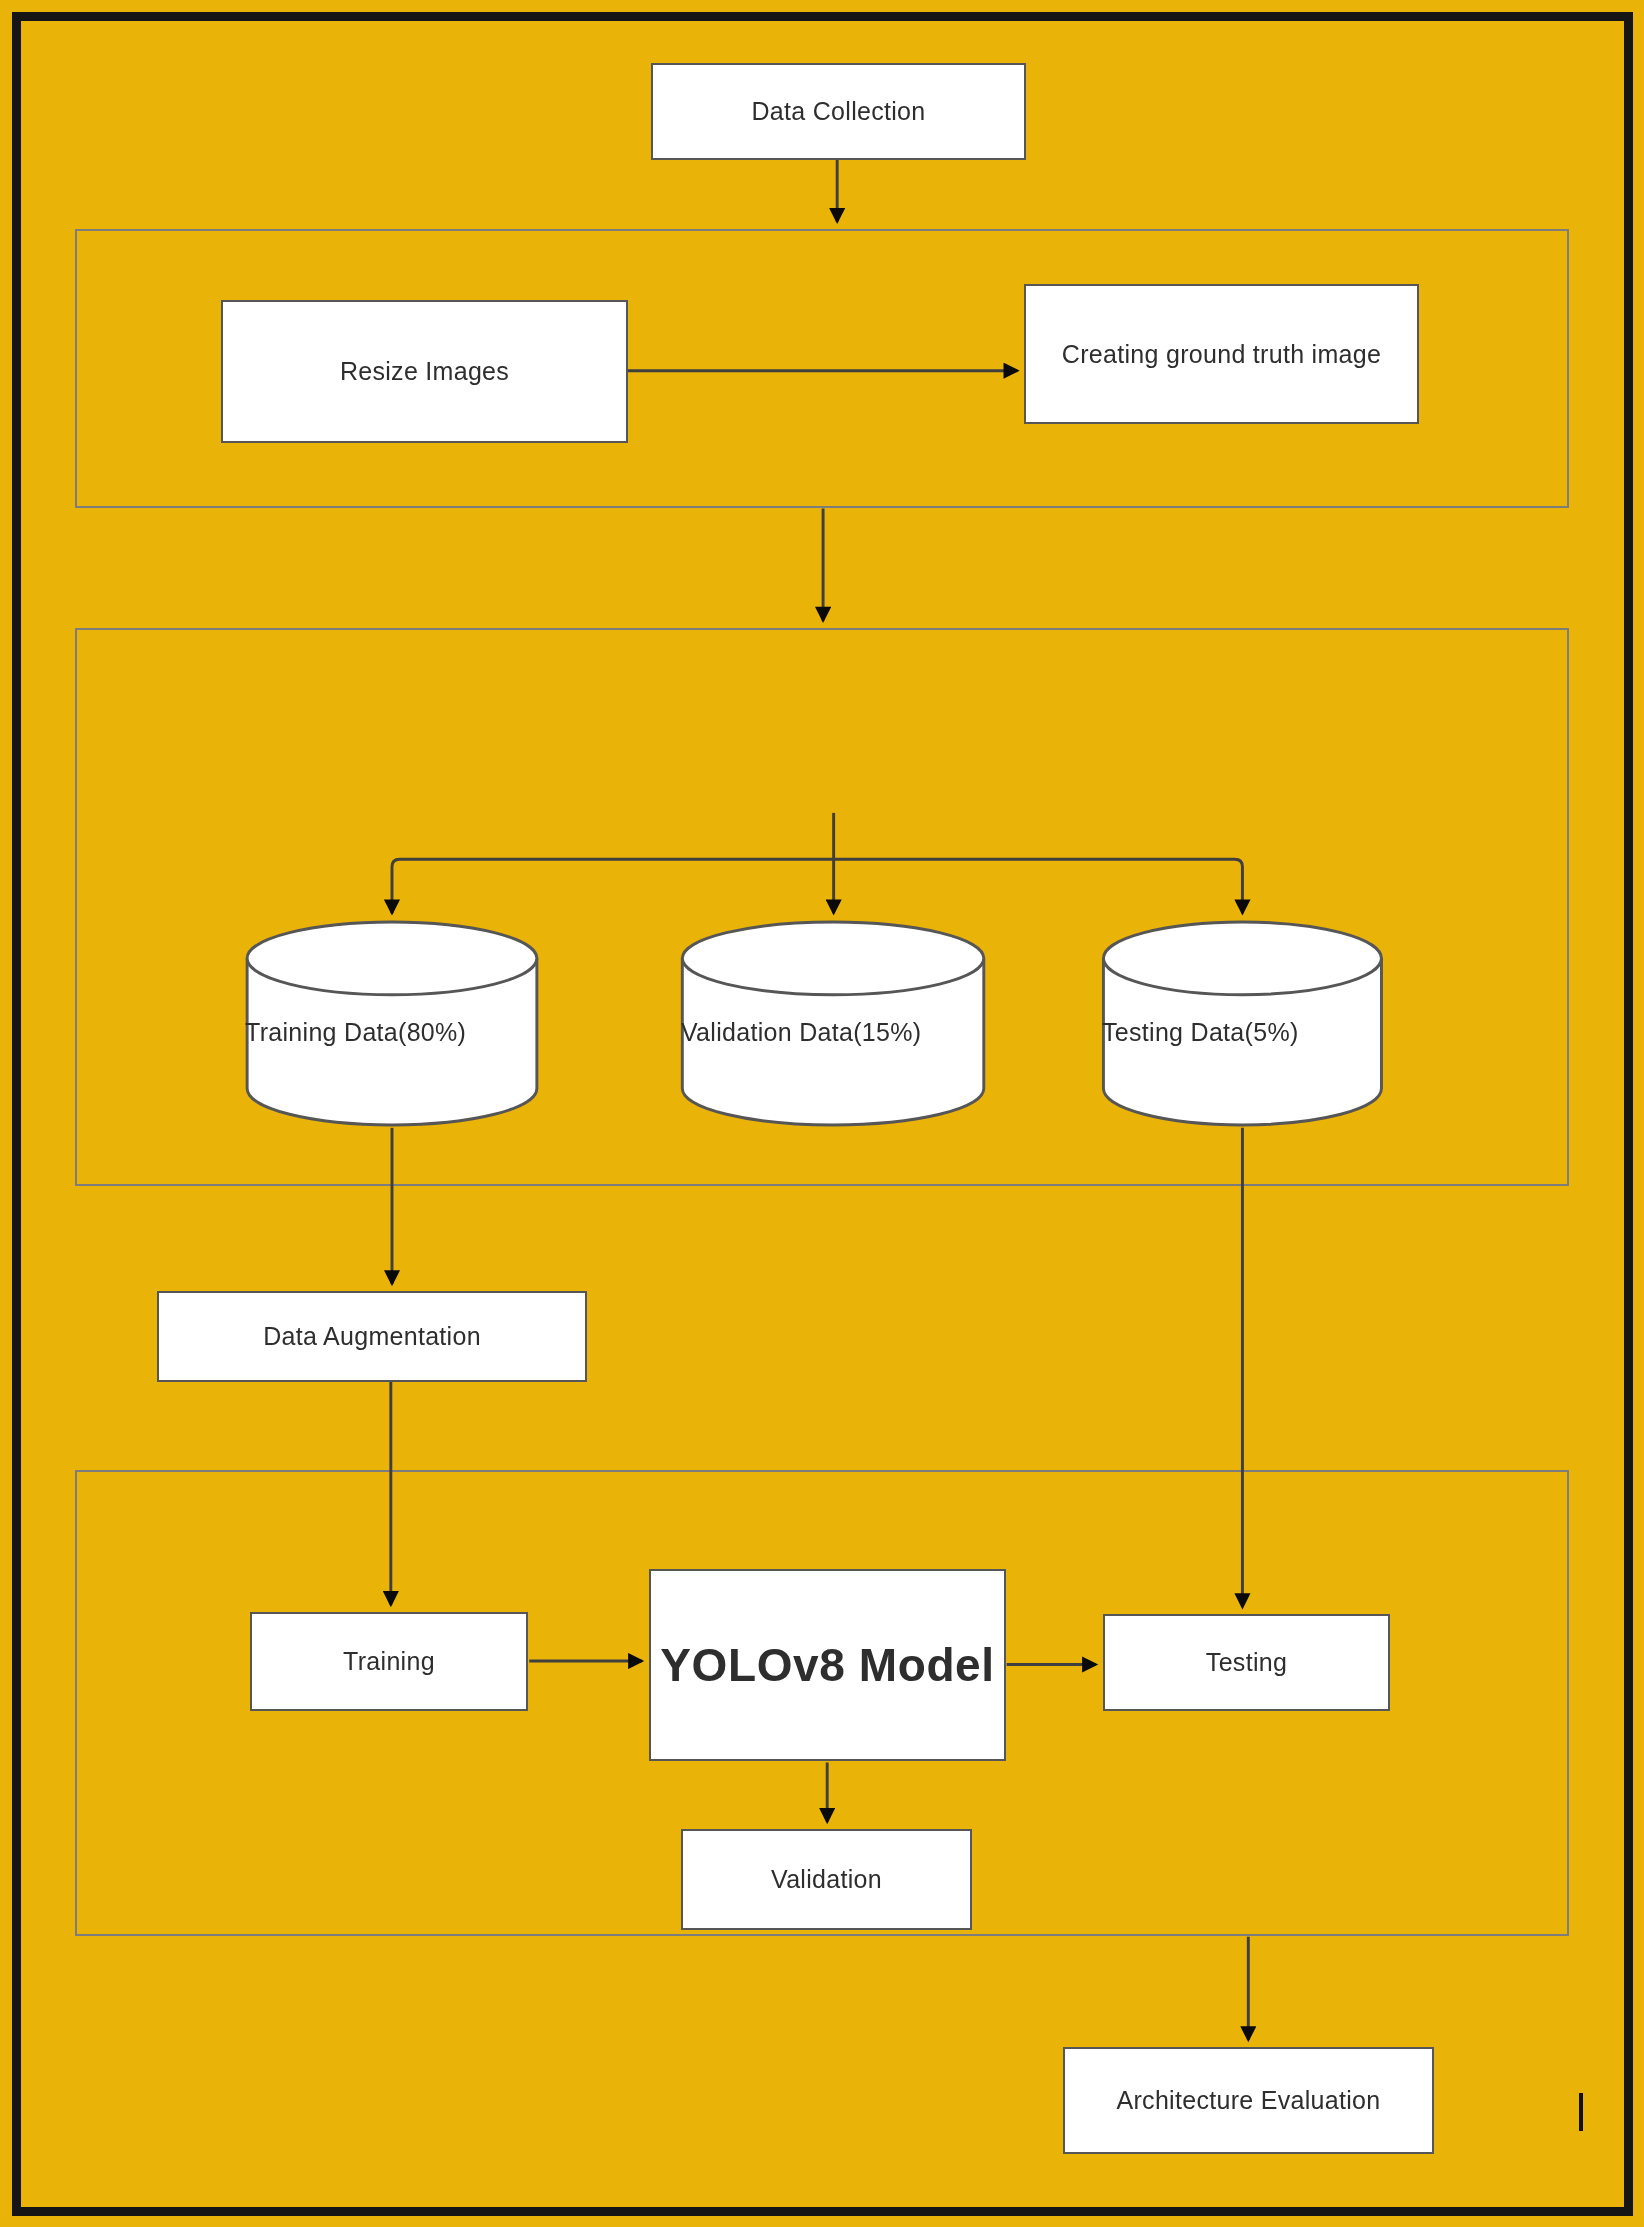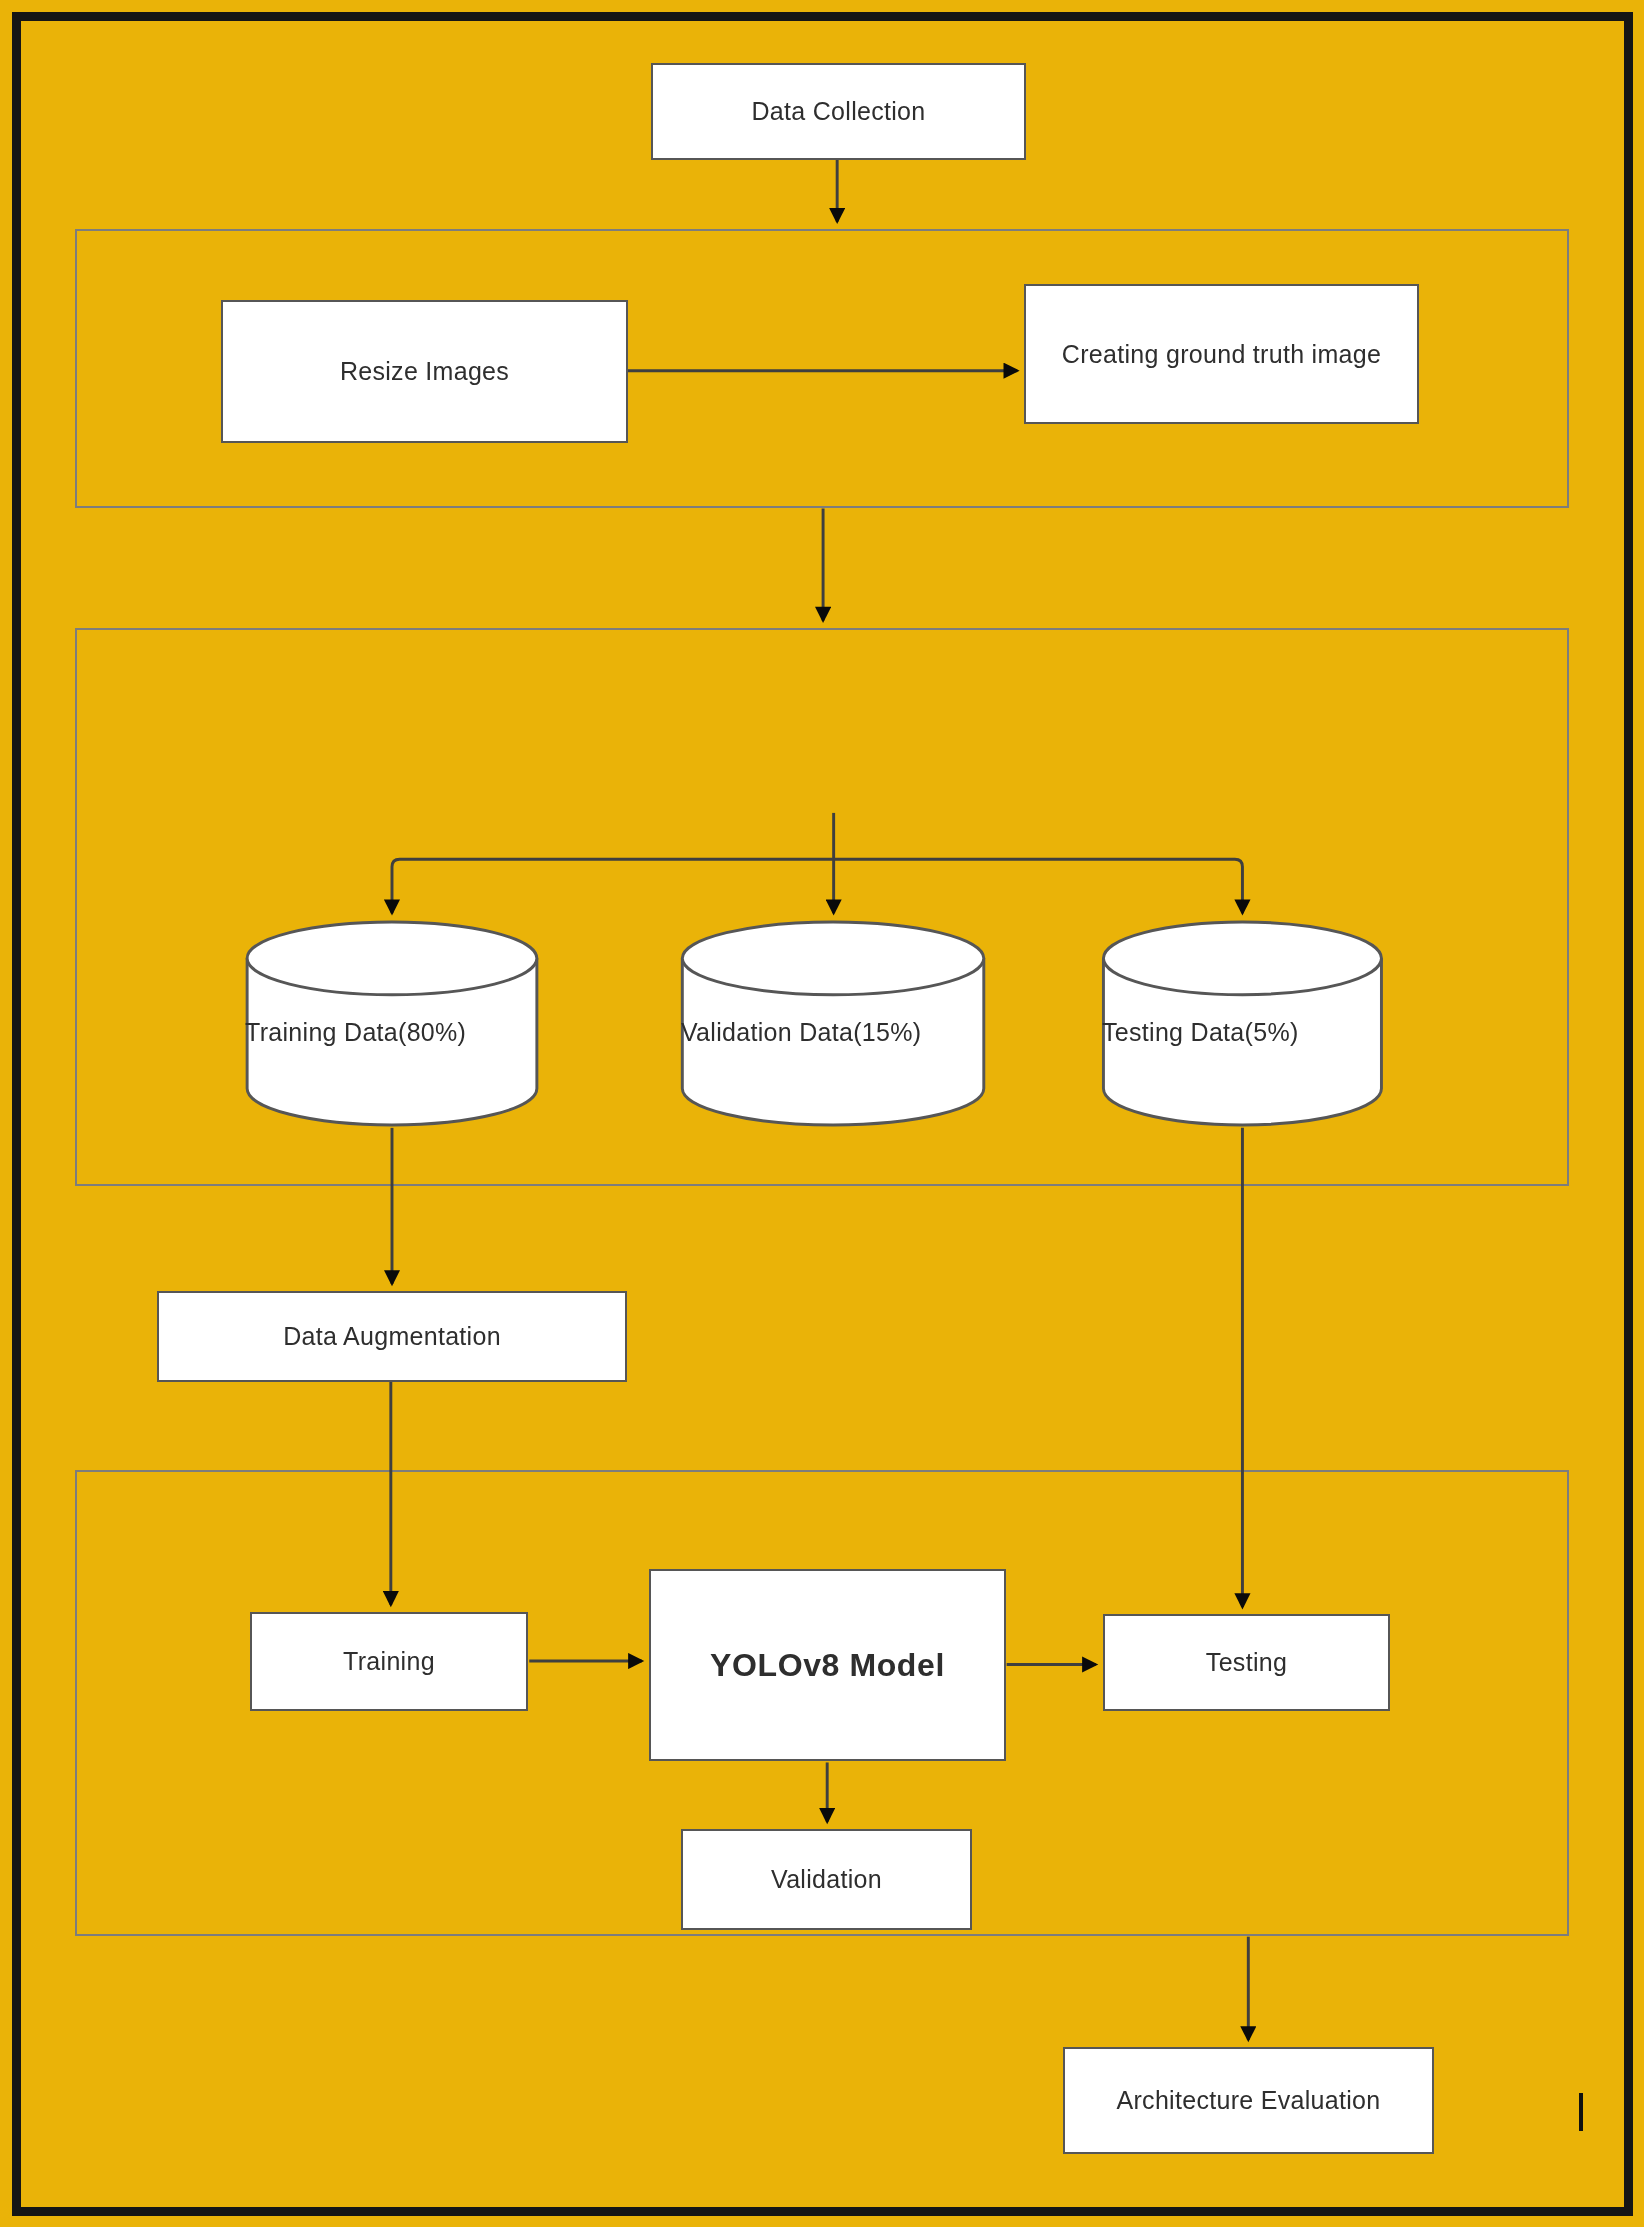--- a/index.html
+++ b/index.html
@@ -12,21 +12,21 @@
     border:9.4px solid #151515;box-sizing:border-box;
   }
   .container{
     position:absolute;border:2.9px solid #7d7d7d;box-sizing:border-box;
   }
   .box{
     position:absolute;border:2.9px solid #565656;box-sizing:border-box;background:#ffffff;
     display:flex;align-items:center;justify-content:center;text-align:center;
     font-size:25px;line-height:1.15;letter-spacing:0.3px;
   }
-  .yolo-text{font-weight:bold;font-size:32px;letter-spacing:0.6px;}
+  .yolo-text{font-weight:bold;font-size:46px;letter-spacing:0.6px;}
   .cyl-label{
     position:absolute;display:flex;align-items:center;justify-content:flex-start;
     text-align:center;font-size:25px;letter-spacing:0.3px;
   }
   svg.edges{position:absolute;left:0;top:0;}
   .edge{stroke:#3f3f3f;stroke-width:5;fill:none;}
   .cyl{stroke:#565656;stroke-width:5;fill:#ffffff;}
   .cursor-bar{position:absolute;left:1579px;top:2093px;width:4.1px;height:38px;background:#111111;}
 </style>
 </head>
@@ -93,21 +93,21 @@
   <div class="cyl-label" style="left:245px;top:997px;width:293px;height:70px;">
     <span>Training Data(80%)</span>
   </div>
   <div class="cyl-label" style="left:681px;top:997px;width:305px;height:70px;">
     <span>Validation Data(15%)</span>
   </div>
   <div class="cyl-label" style="left:1102px;top:997px;width:282px;height:70px;">
     <span>Testing Data(5%)</span>
   </div>
 
-  <div class="box" style="left:157px;top:1291px;width:470px;height:91px;">
+  <div class="box" style="left:157px;top:1291px;width:430px;height:91px;">
     <span>Data Augmentation</span>
   </div>
 
   <div class="box" style="left:250px;top:1612px;width:278px;height:99px;">
     <span>Training</span>
   </div>
 
   <div class="box" style="left:649px;top:1569px;width:357px;height:192px;">
     <span class="yolo-text">YOLOv8 Model</span>
   </div>

